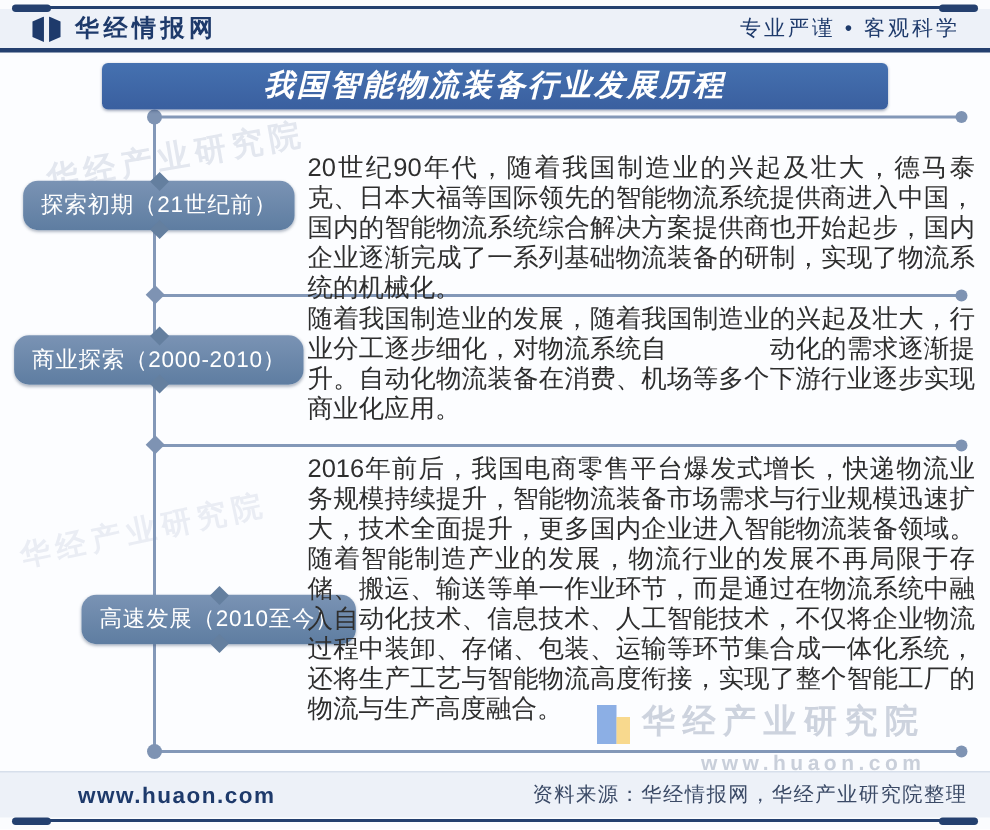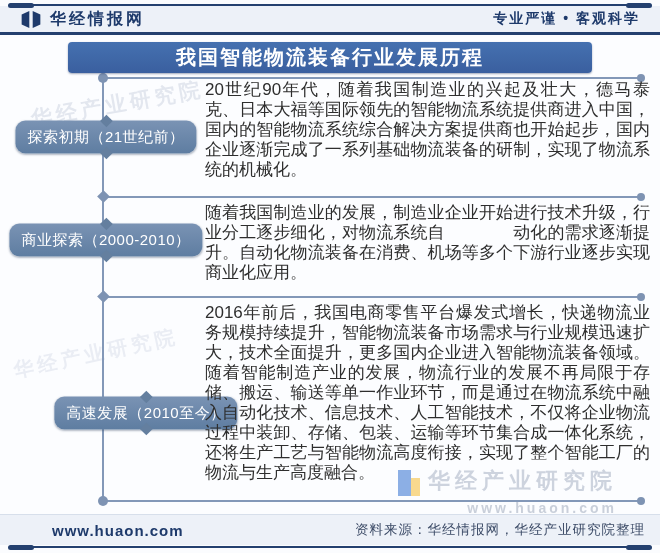--- a/index.html
+++ b/index.html
@@ -22,32 +22,32 @@
   
   .header {
     position:absolute; top:6px; left:0; right:0; height:29px;
     background:#edf1f8; border-bottom:3px solid #24406f;
     display:flex; align-items:center; justify-content:space-between;
     padding:0 20px; box-sizing:border-box; z-index:2;
   }
   .brand { display:flex; align-items:center; gap:8px; }
   .brand .logo { width:22px; height:17px; display:block; }
   .brand-name { color:#1e3a6b; font-weight:bold; font-size:16px; letter-spacing:3px; }
-  .slogan { color:#1e3a6b; font-weight:bold; font-size:14px; letter-spacing:2px; }
+  .slogan { color:#1e3a6b; font-weight:normal; font-size:14px; letter-spacing:2px; }
 
   
   .body { position:absolute; top:38px; left:0; right:0; bottom:39px; background:#fcfdff; }
 
   .title-banner {
     position:absolute; top:4px; left:50%; transform:translateX(-50%);
     width:524px; height:31px; line-height:31px; margin:0;
     background:linear-gradient(180deg,#4571b0,#3a5f9f);
     border-radius:4px; box-shadow:0 1px 2px rgba(25,45,85,.4);
     color:#ffffff; font-size:20px; font-weight:bold; text-align:center;
-    letter-spacing:2px; z-index:2;
+    letter-spacing:2px; z-index:2;font-style:italic;
   }
 
   
   .vline { position:absolute; left:102px; top:40px; width:2px; height:422px; background:#8398b8; z-index:1; }
   .hrule { position:absolute; left:102px; width:540px; height:2px; background:#8398b8; z-index:1; }
   .hrule::after {
     content:""; position:absolute; right:-3px; top:-3px; width:8px; height:8px;
     border-radius:50%; background:#7e93b3;
   }
   .hrule::before { content:""; position:absolute; background:#7e93b3; }
@@ -69,21 +69,21 @@
   }
   .pill::before { top:-4px; } .pill::after { bottom:-4px; }
   .pill1 { top:99px; } .pill2 { top:202px; } .pill3 { top:375px;margin-left:40px; }
 
   
   .para {
     position:absolute; left:205px; width:445px; margin:0;
     font-size:17px; line-height:20px; color:#2e2e2e; text-align:justify;
     z-index:2;
   }
-  .para1 { top:42px; } .para2 { top:165px; } .para3 { top:265px; }
+  .para1 { top:64px; } .para2 { top:165px; } .para3 { top:265px; }
 
   
   .watermark { position:absolute; font-weight:bold; white-space:nowrap; z-index:0; }
   .wm-a { left:30px; top:52px; font-size:21px; letter-spacing:4px; color:rgba(130,145,175,.20); transform:rotate(-10deg); }
   .wm-b { left:12px; top:302px; font-size:20px; letter-spacing:4px; color:rgba(130,145,175,.14); transform:rotate(-12deg); }
   .wm-corner { position:absolute; left:398px; top:428px; display:flex; align-items:flex-start; gap:8px; z-index:0; }
   .wm-logo { display:flex; margin-top:4px; }
   .wm-logo .b { display:block; width:13px; height:26px; background:#2f6fd0; opacity:.55; }
   .wm-logo .y { display:block; width:9px; height:18px; margin-top:8px; background:#f5c142; opacity:.6; }
   .wm-corner .txt { display:flex; flex-direction:column; align-items:flex-end; }
@@ -145,21 +145,21 @@
       <span>探索初期（21世纪前）</span>
     </div>
     <div class="pill pill2">
       <span>商业探索（2000-2010）</span>
     </div>
     <div class="pill pill3">
       <span>高速发展（2010至今）</span>
     </div>
 
     <p class="para para1">20世纪90年代，随着我国制造业的兴起及壮大，德马泰克、日本大福等国际领先的智能物流系统提供商进入中国，国内的智能物流系统综合解决方案提供商也开始起步，国内企业逐渐完成了一系列基础物流装备的研制，实现了物流系统的机械化。</p>
-    <p class="para para2">随着我国制造业的发展，制造业企业开始进行技术升级，行业分工逐步细化，对物流系统自　　　　动化的需求逐渐提升。自动化物流装备在消费、机场等多个下游行业逐步实现商业化应用。</p>
+    <p class="para para2">随着我国制造业的发展，随着我国制造业的兴起及壮大，行业分工逐步细化，对物流系统自　　　　动化的需求逐渐提升。自动化物流装备在消费、机场等多个下游行业逐步实现商业化应用。</p>
     <p class="para para3">2016年前后，我国电商零售平台爆发式增长，快递物流业务规模持续提升，智能物流装备市场需求与行业规模迅速扩大，技术全面提升，更多国内企业进入智能物流装备领域。随着智能制造产业的发展，物流行业的发展不再局限于存储、搬运、输送等单一作业环节，而是通过在物流系统中融入自动化技术、信息技术、人工智能技术，不仅将企业物流过程中装卸、存储、包装、运输等环节集合成一体化系统，还将生产工艺与智能物流高度衔接，实现了整个智能工厂的物流与生产高度融合。</p>
   </main>
 
   <footer class="footer">
     <span class="site">www.huaon.com</span>
     <span class="source">资料来源：华经情报网，华经产业研究院整理</span>
   </footer>
 
   <div class="rule-caps rule-caps-bottom"></div>
 

